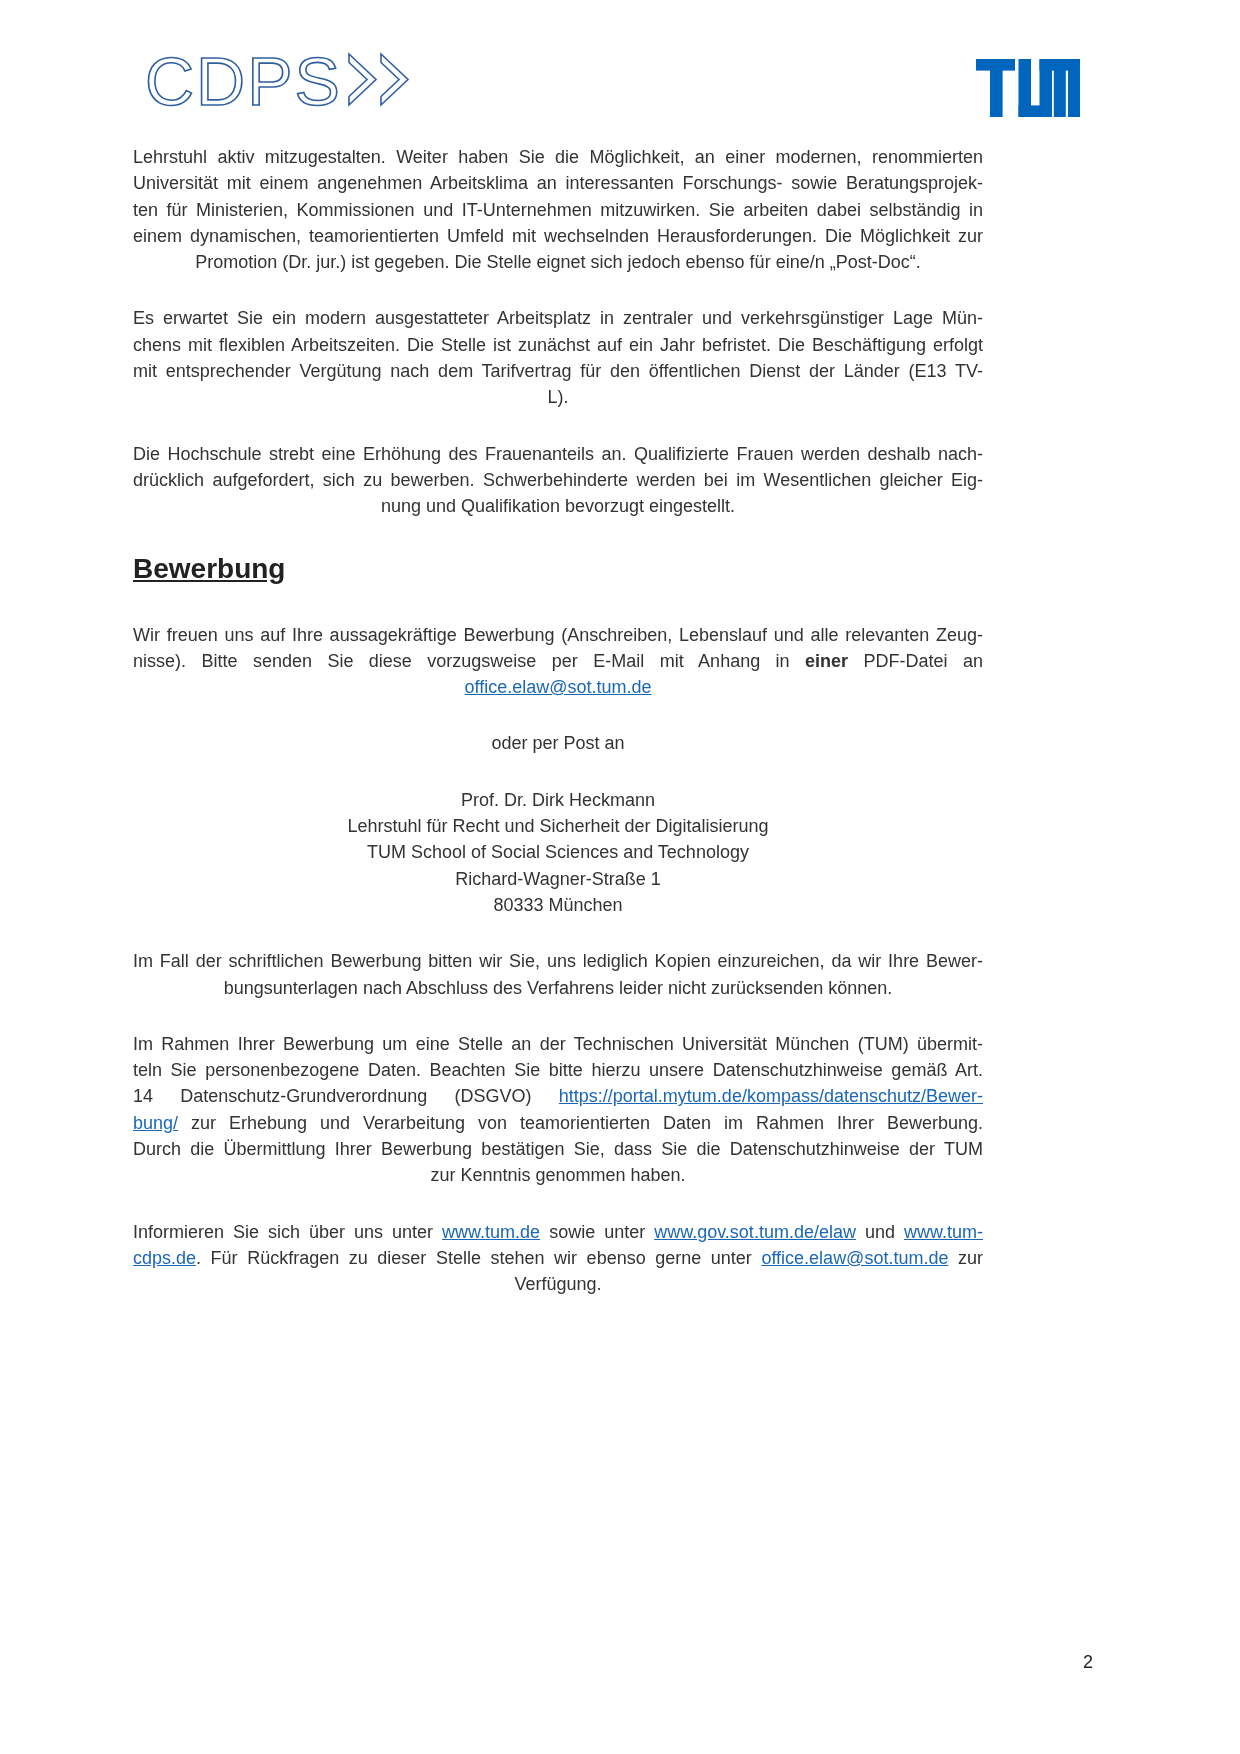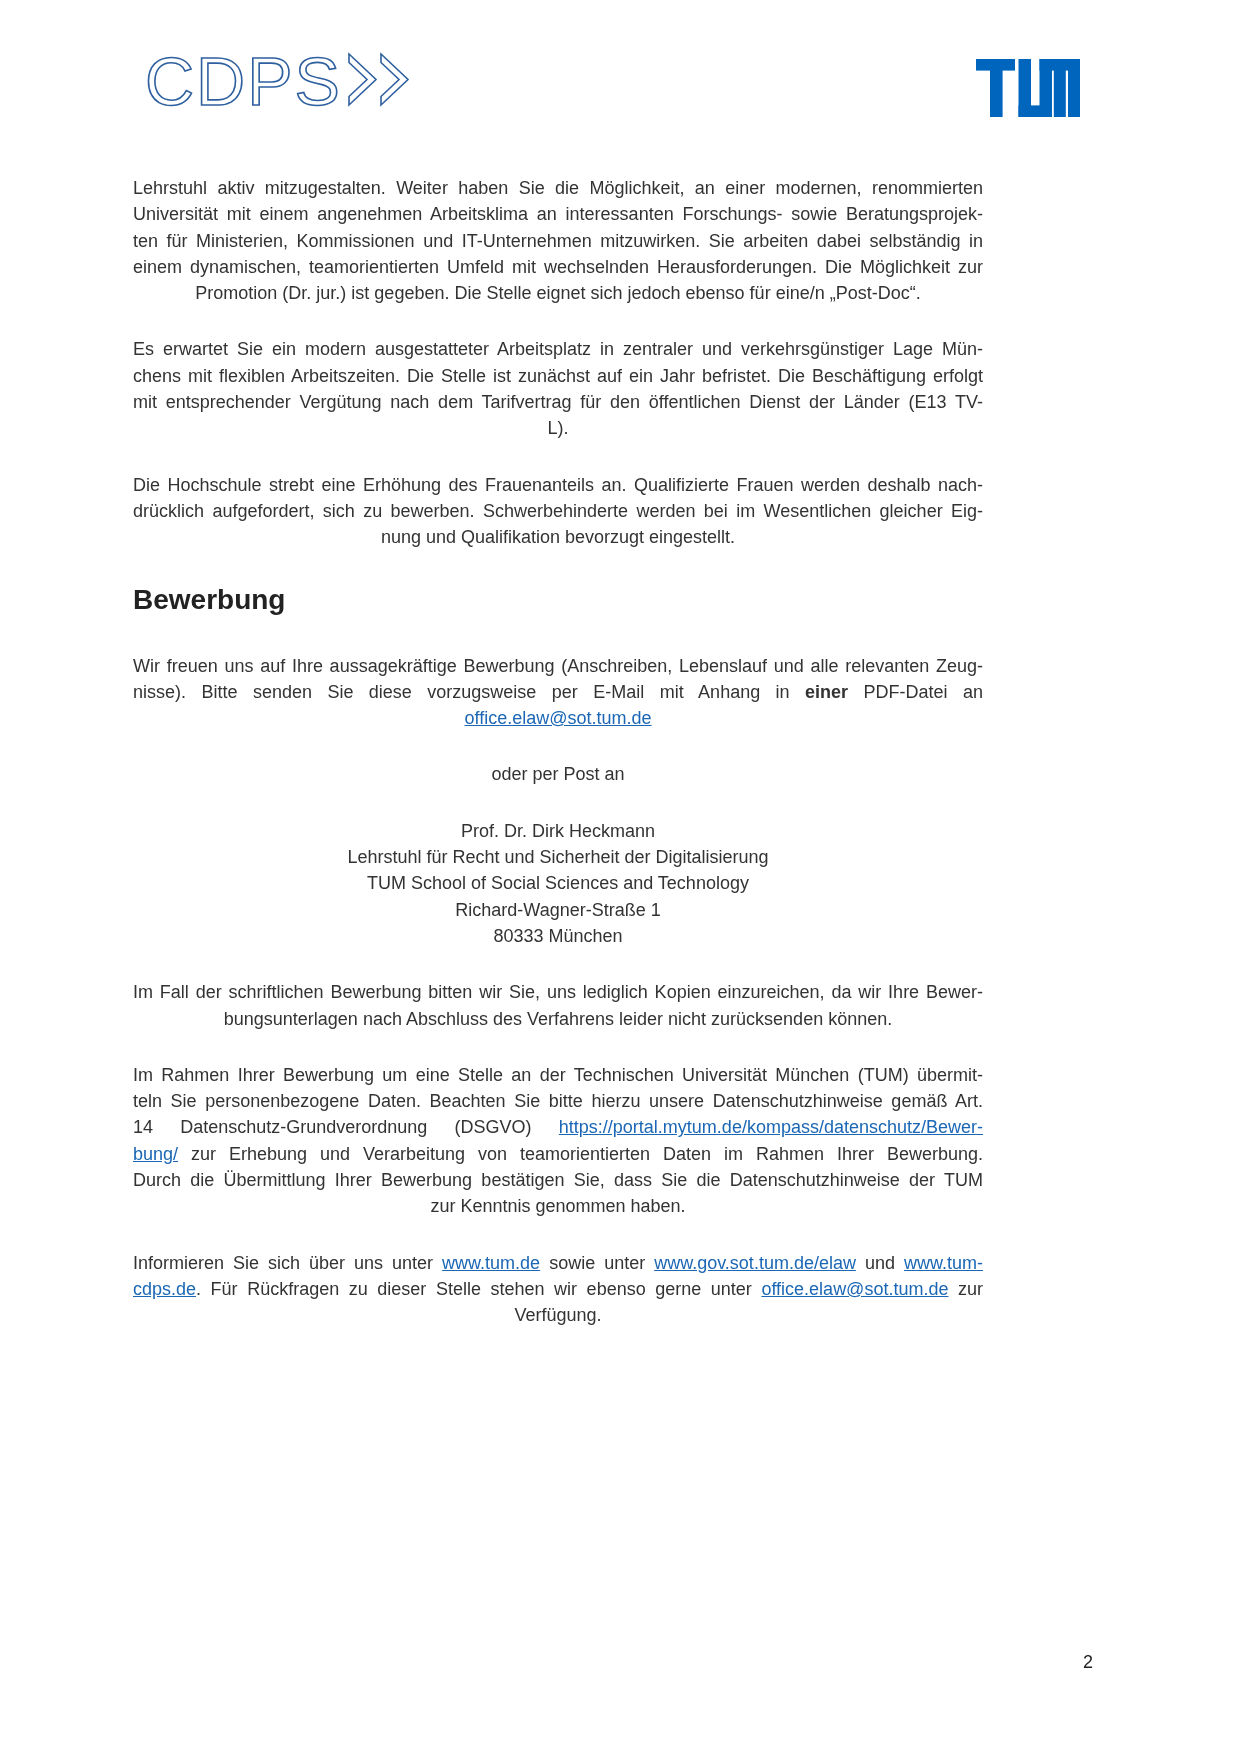--- a/index.html
+++ b/index.html
@@ -18,34 +18,35 @@
     font-family:"Liberation Sans", sans-serif;
     color:var(--text-color);
     overflow:hidden;
     padding-left:9px;
   }
   .logo-cdps{position:absolute;left:145px;top:52px;}
   .logo-tum{position:absolute;left:976px;top:59px;}
   .content{
     position:absolute;
     left:133px;
-    top:175px;
+    top:144px;
     width:850px;
     font-size:18px;
     line-height:26.3px;
   }
   .para{margin:0 0 30px 0;}
   .line{text-align:center;}
   .line.j{text-align:justify;text-align-last:justify;}
   .heading{
     font-size:28px;
     line-height:34px;
     font-weight:bold;
     color:var(--heading-color);
     margin:32px 0 36px 0;
+    text-decoration:underline;
   }
   .bold{font-weight:bold;}
   a.doclink{color:var(--link-color);text-decoration:underline;cursor:pointer;}
   .pagenum{
     position:absolute;
     left:1083px;
     top:1652px;
     font-size:18px;
     color:var(--heading-color);
   }

